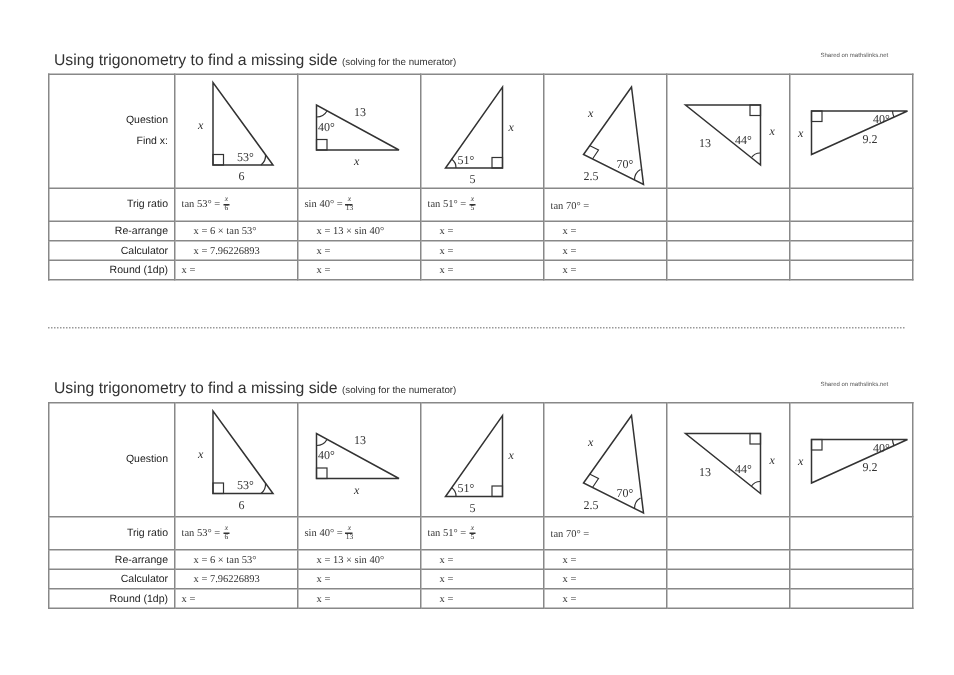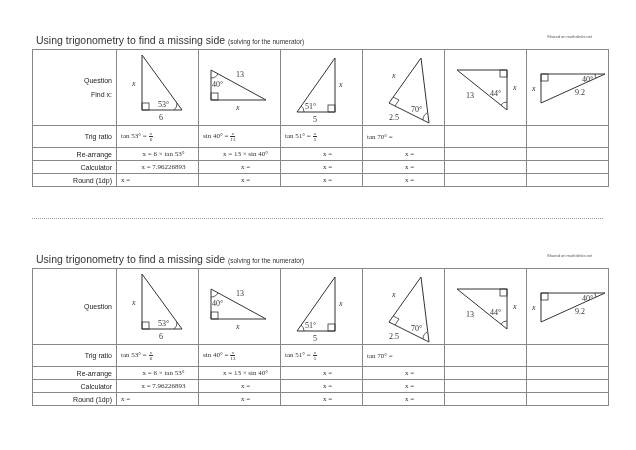--- a/index.html
+++ b/index.html
@@ -6,21 +6,21 @@
   body { width:636px; height:450px; position:relative; overflow:hidden; font-family:"Liberation Sans", sans-serif; color:#222; }
   .sheet { position:absolute; left:0; width:636px; }
   .title { position:absolute; left:36px; font-size:10.5px; color:#333; white-space:nowrap; }
   .title small { font-size:6.5px; }
   .credit { position:absolute; left:547px; font-size:4px; color:#555; white-space:nowrap; }
   table.ws { position:absolute; left:32px; border-collapse:collapse; table-layout:fixed; width:571px; }
   table.ws td { border:1px solid #888; padding:0; font-size:7px; vertical-align:middle; overflow:hidden; }
   td.lab { width:79px; text-align:right; padding-right:4px !important; font-family:"Liberation Sans", sans-serif; font-size:7.5px; color:#222; }
   td.lab .sub { display:block; margin-top:7px; }
   td.cell { width:81px; font-family:"Liberation Serif", serif; font-size:7px; color:#333; }
-  td.cell.ind { padding-left:12px !important;text-align:center; }
+  td.cell.ind { padding-left:12px !important; }
   td.cell.ind2 { padding-left:4px !important; }
   td.q { height:75px; position:relative; }
   tr.r1 td { height:21px; }
   tr.rs td { height:12px; }
   .frac { display:inline-flex; flex-direction:column; vertical-align:middle; font-size:5px; line-height:5px; text-align:center; margin-left:2px; }
   .frac .num { border-bottom:0.6px solid #333; font-style:italic; padding:0 1px; }
   .frac .den { }
   svg { display:block; }
   .divider { position:absolute; left:32px; top:218px; width:571px; border-top:1px dotted #999; }
 </style>

